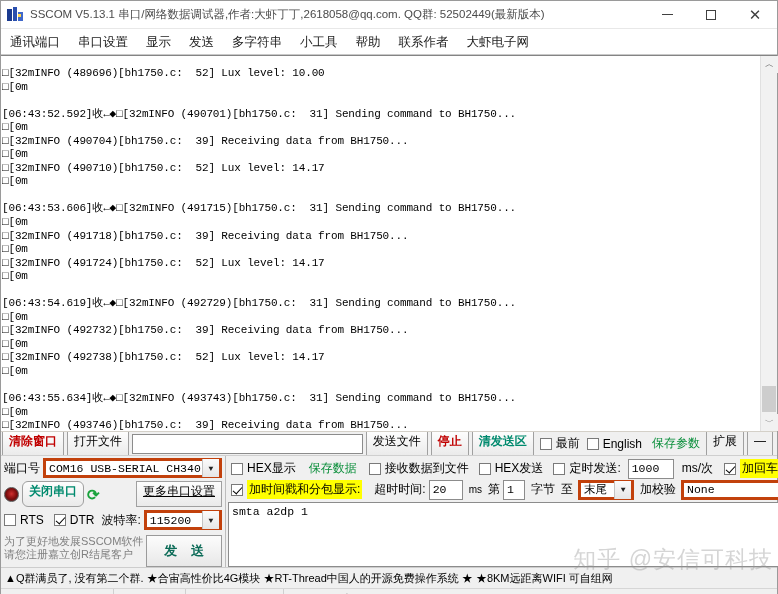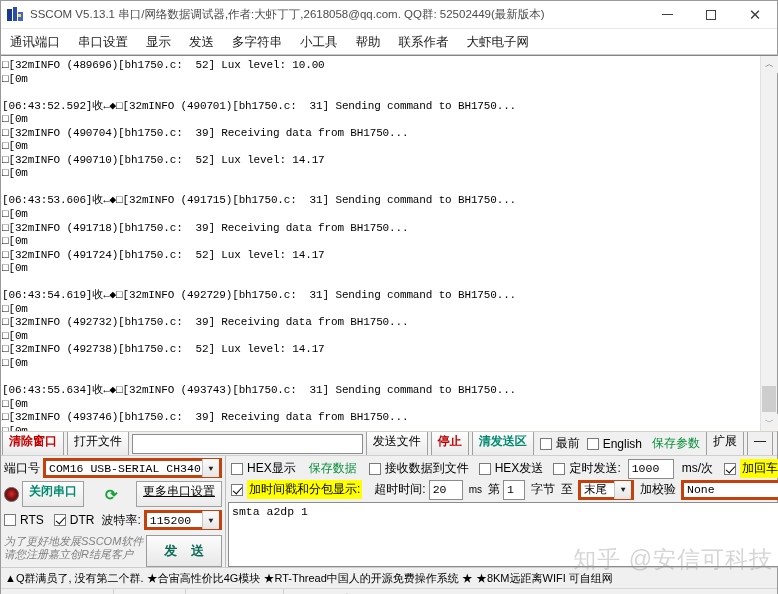--- a/index.html
+++ b/index.html
@@ -69,21 +69,21 @@
     height: 377px;
     display: flex;
     background: #ffffff;
     border-top: 1px solid #848484;
     border-bottom: 1px solid #d4d0c8;
     position: relative;
   }
   .term {
     flex: 1 1 auto;
     overflow: hidden;
-    padding: 3px 0 0 1px;
+    padding: 11px 0 0 1px;
     background: #ffffff;
   }
   .logline {
     font-family: "Liberation Mono", "DejaVu Sans Mono", monospace;
     font-size: 11px;
     line-height: 13.55px;
     color: #000000;
     white-space: pre;
     letter-spacing: -0.15px;
     height: 13.55px;
@@ -211,21 +211,21 @@
     background: radial-gradient(circle at 50% 45%, #d03030 0%, #7a0c0c 55%, #3c3c3c 100%);
     border: 1px solid #555;
     flex: 0 0 auto;
   }
   .refresh-ic {
     font-size: 15px; color: #19a23c; font-weight: bold;
     line-height: 1; flex: 0 0 auto;
   }
   .promo {
     font-size: 11px; color: #7f7f7f;
-    line-height: 13px; white-space: nowrap; font-style: italic;
+    line-height: 13px; white-space: nowrap;
   }
   .sendbtn {
     border: 1px solid #9a9a9a;
     background: linear-gradient(#fcfcfc,#e8e8e8);
     color: #0b6b57; font-weight: bold;
     font-size: 13px;
     width: 78px; height: 32px;
     display: flex; align-items: center; justify-content: center;
     letter-spacing: 5px;
     text-indent: 5px;
@@ -400,21 +400,21 @@
     <div class="leftpanel">
       <div class="lrow">
         <span class="lbl">端口号</span>
         <div class="combo" style="flex:1 1 auto;min-width:0;">
           <span>COM16 USB-SERIAL CH340</span>
           <span class="arrow">▼</span>
         </div>
       </div>
       <div class="lrow">
         <span class="radio-ic"></span>
-        <div class="btn teal" style="margin-right:18px;">关闭串口</div>
+        <div class="btn teal" style="margin-right:0;border-radius:6px;">关闭串口</div>
         <span class="refresh-ic">⟳</span>
         <div class="btn" style="margin-left:auto;margin-right:0;text-decoration:underline;">更多串口设置</div>
       </div>
       <div class="lrow">
         <label class="chk" style="margin-left:0;">
           <span class="box"></span>
           <span>RTS</span>
         </label>
         <label class="chk">
           <span class="box checked"></span>

